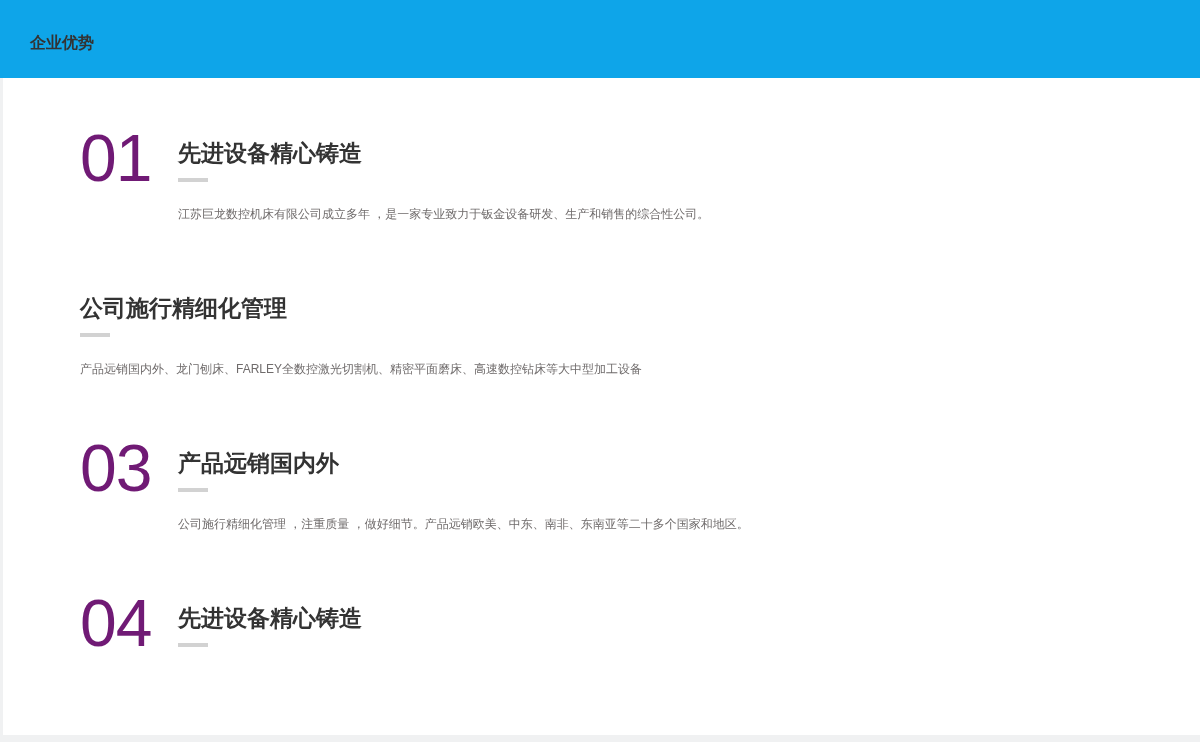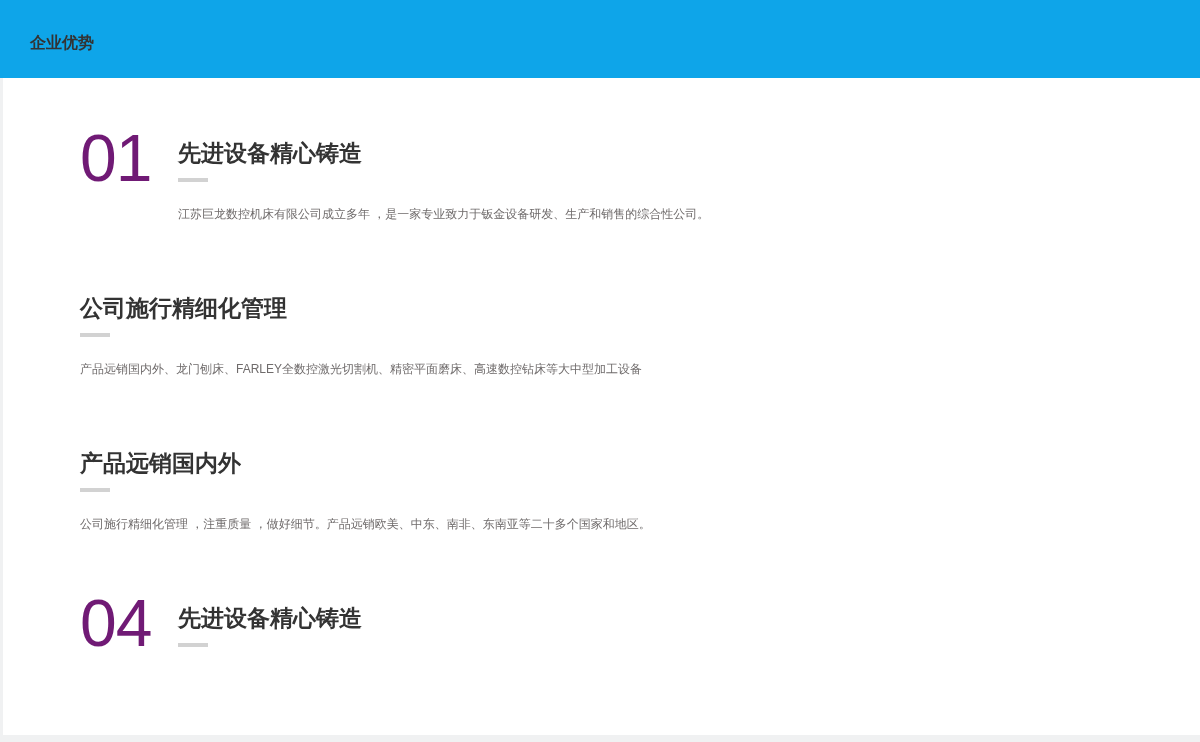--- a/index.html
+++ b/index.html
@@ -81,20 +81,21 @@
 
   <div class="section">
     <div class="content">
       <h3>公司施行精细化管理</h3>
       <div class="dash"></div>
       <div class="desc">产品远销国内外、龙门刨床、FARLEY全数控激光切割机、精密平面磨床、高速数控钻床等大中型加工设备</div>
     </div>
   </div>
 
   <div class="section">
+    <div class="num">03</div>
     <div class="content">
       <h3>产品远销国内外</h3>
       <div class="dash"></div>
       <div class="desc">公司施行精细化管理 ，注重质量 ，做好细节。产品远销欧美、中东、南非、东南亚等二十多个国家和地区。</div>
     </div>
   </div>
 
   <div class="section">
     <div class="num">04</div>
     <div class="content">

